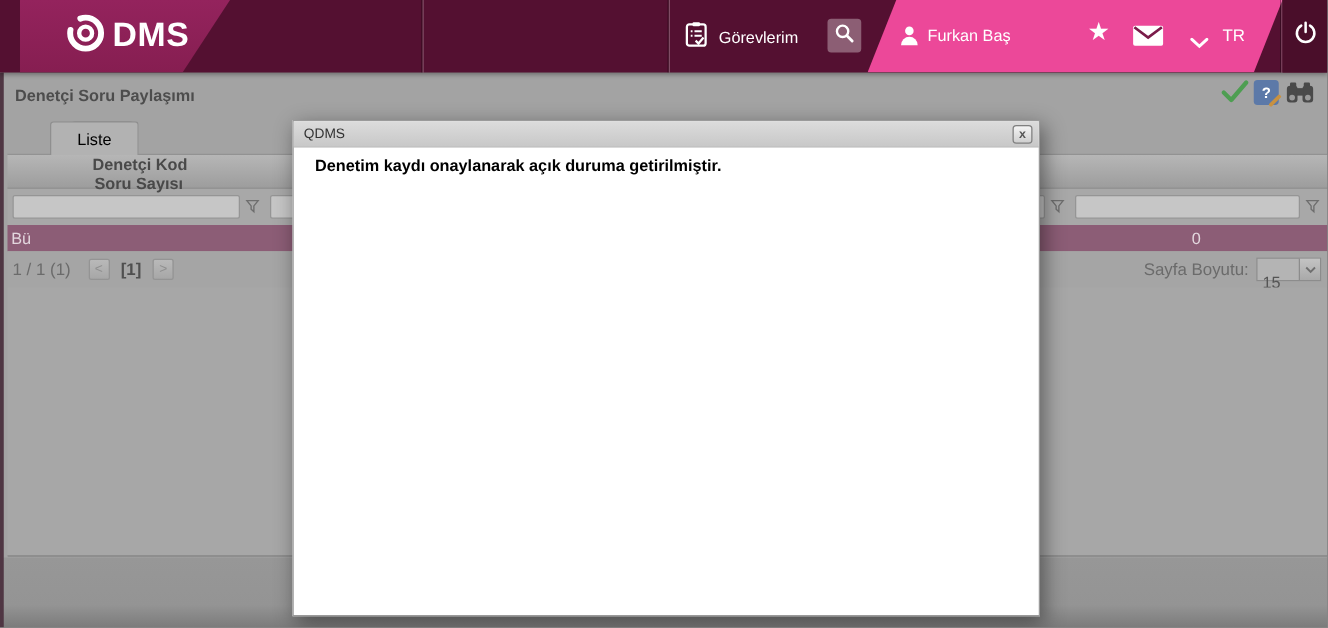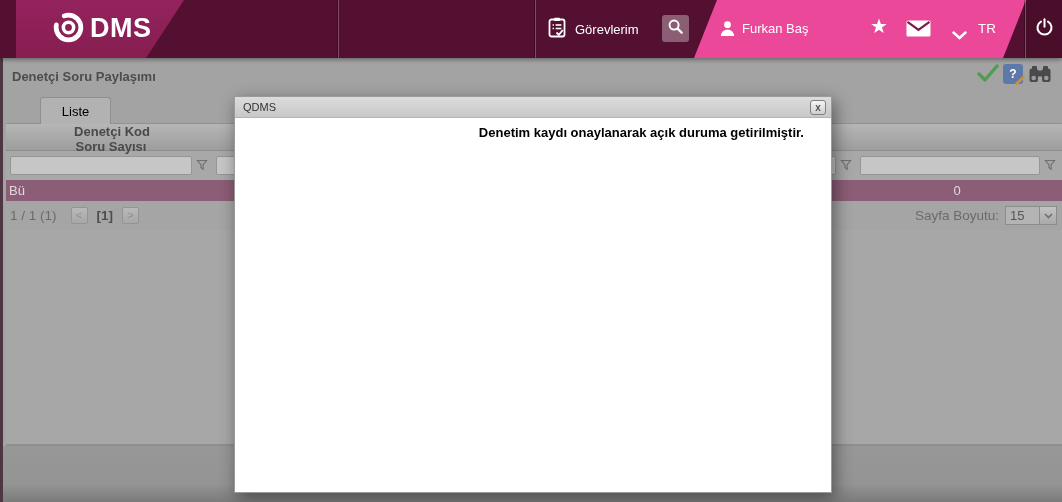--- a/index.html
+++ b/index.html
@@ -79,41 +79,41 @@
   .pg-info{margin-left:4px;}
   .pg-btn{width:17px;height:17px;border:1px solid #949494;border-radius:2px;
           background:linear-gradient(#b9b9b9,#a7a7a7);color:#8f8f8f;font-size:11px;
           line-height:15px;text-align:center;}
   .pg-prev{margin-left:14px;} .pg-next{margin-left:9px;}
   .pg-cur{margin-left:9px;font-weight:bold;color:#4f4f4f;}
   .pg-spacer{flex:1;}
   .pg-size-label{color:#6b6b6b;}
   .pg-select{margin-left:6px;margin-right:5px;width:52px;height:19px;border:1px solid #8c8c8c;
              background:#b4b4b4;display:flex;align-items:stretch;}
-  .pg-select .val{flex:1;font-size:13px;color:#555;padding:1px 0 0 4px;}
+  .pg-select .val{flex:1;font-size:13px;color:#555;padding:11px 0 0 4px;}
   .pg-select .dd{width:17px;border-left:1px solid #8c8c8c;
                  background:linear-gradient(#c3c3c3,#a9a9a9);display:flex;align-items:center;justify-content:center;}
 
   .grid-body{position:absolute;left:6px;top:172px;width:1056px;height:214px;background:#a7a7a7;}
   .panel-bottom{position:absolute;left:6px;top:386px;width:1056px;height:2px;background:#8e8e8e;
                 box-shadow:0 1px 0 rgba(255,255,255,.25);}
   .footer{position:absolute;left:0;top:388px;width:1062px;height:56px;
           background:linear-gradient(#979797 0,#949494 38px,#868686 48px,#7b7b7b 56px);}
 
   
   .modal{position:absolute;left:234px;top:96px;width:598px;height:397px;background:#fff;
          border:1px solid #9a9a9a;z-index:50;
          box-shadow:3px 5px 16px rgba(0,0,0,.45);}
   .modal-titlebar{position:relative;height:21px;background:linear-gradient(#dcdcdc,#c8c8c8);
                   border-bottom:1px solid #b3b3b3;}
   .modal-title{position:absolute;left:8px;top:0;line-height:21px;font-size:11px;color:#333;}
   .modal-close{position:absolute;right:5px;top:3px;width:16px;height:15px;border:1px solid #808080;
                border-radius:3px;background:linear-gradient(#f5f5f5,#cfcfcf);color:#555;
                font-size:10px;font-weight:bold;line-height:13px;text-align:center;cursor:pointer;}
-  .modal-body{padding:7px 27px;text-align:right;}
+  .modal-body{padding:7px 17px;}
   .modal-msg{font-size:13px;font-weight:bold;color:#000;}
 </style>
 </head>
 <body>
 
 <div id="app">
 
   <div class="topbar">
     <div class="logo-sec">
       <span>

